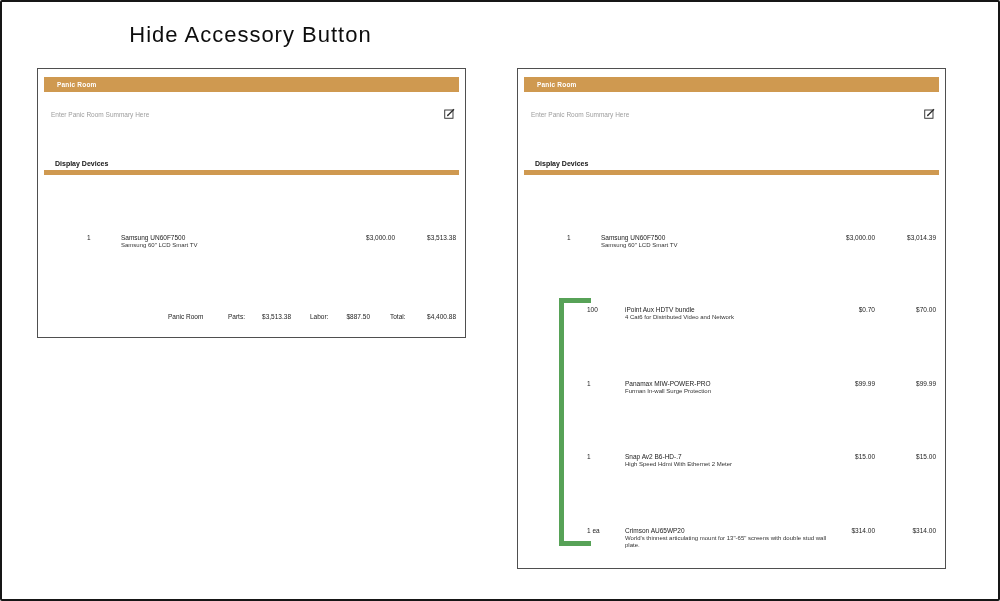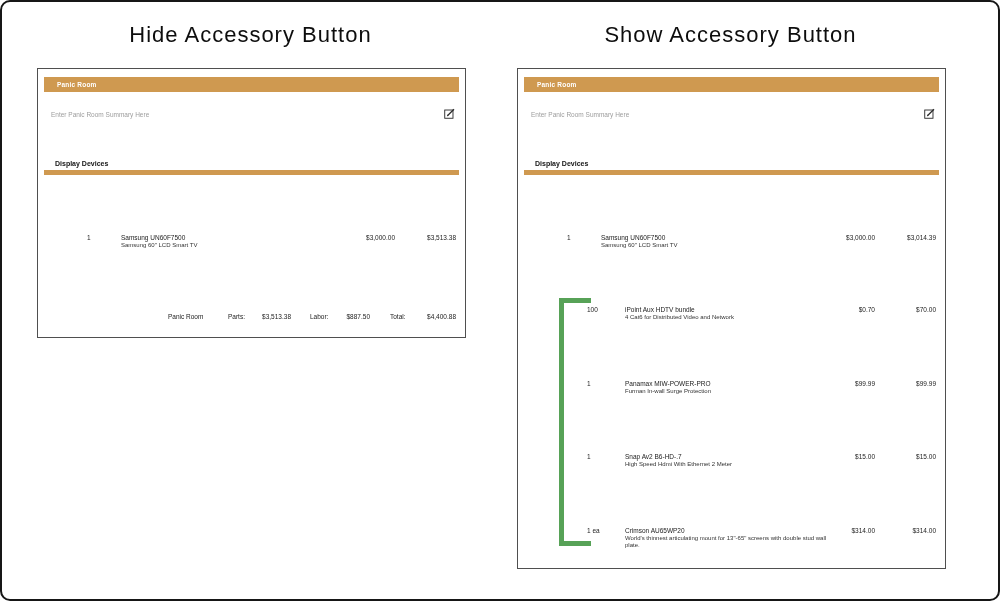--- a/index.html
+++ b/index.html
@@ -1,18 +1,18 @@
 <!DOCTYPE html>
 <html><head>
 <meta charset="utf-8">
 <style>
   html,body { margin:0; padding:0; background:#fff; font-family:"Liberation Sans", sans-serif; }
   .canvas {
     position:relative; width:1000px; height:601px; box-sizing:border-box;
-    background:#fff; border:2px solid #161616; border-radius:10px; overflow:hidden;
+    background:#fff; border:2px solid #161616; border-radius:2px; overflow:hidden;
   }
   .panel-title {
     position:absolute; top:16px; height:34px; line-height:34px; text-align:center;
     font-size:22px; letter-spacing:1px; color:#0d0d0d; font-weight:500;
   }
   #title-left  { left:35px;  width:427px; }
   #title-right { left:515px; width:427px; }
 
   .doc-box {
     position:absolute; width:427px; background:#fff;
@@ -63,21 +63,20 @@
     border-top:5px solid #57A257;
     border-bottom:5px solid #57A257;
   }
 </style>
 </head>
 <body>
 
 <div class="canvas">
 
   <div class="panel-title" id="title-left">Hide Accessory Button</div>
-  <div class="panel-title" id="title-right">Show Accessory Button</div>
 
   <div class="doc-box" id="box-left">
     <div class="room-bar">
       <span>Panic Room</span>
     </div>
     <div class="summary-row">
       <span class="placeholder">Enter Panic Room Summary Here</span>
       <svg class="edit-icon" viewBox="0 0 12 12">
         <rect x="0.8" y="2.2" width="9" height="9" fill="none" stroke="#2a2a2a" stroke-width="1"></rect>
         <path d="M4 8.2 L10.9 1.3" stroke="#2a2a2a" stroke-width="1.4" fill="none"></path>

